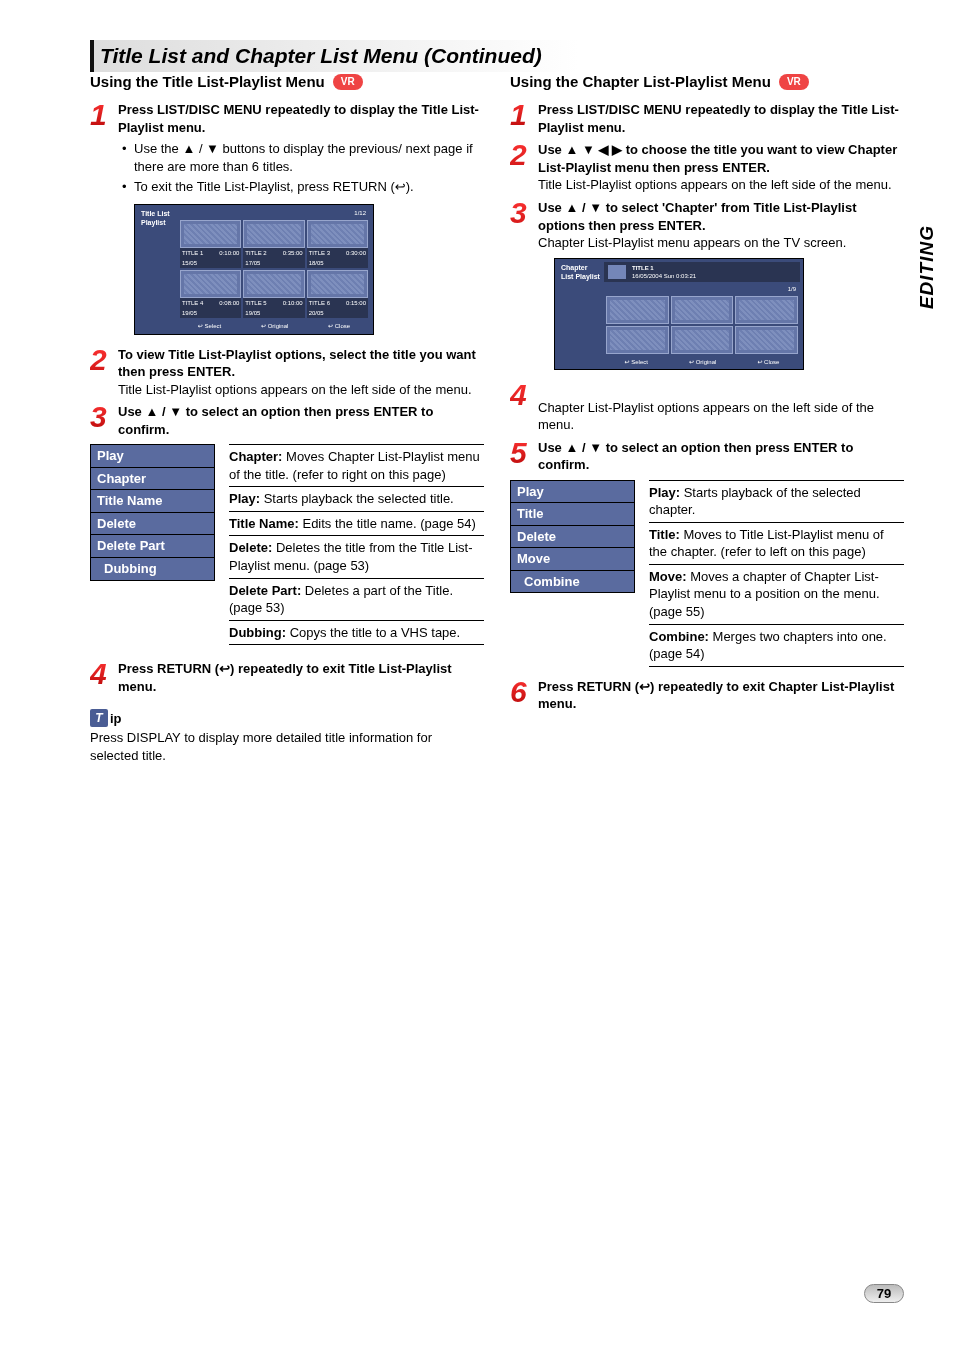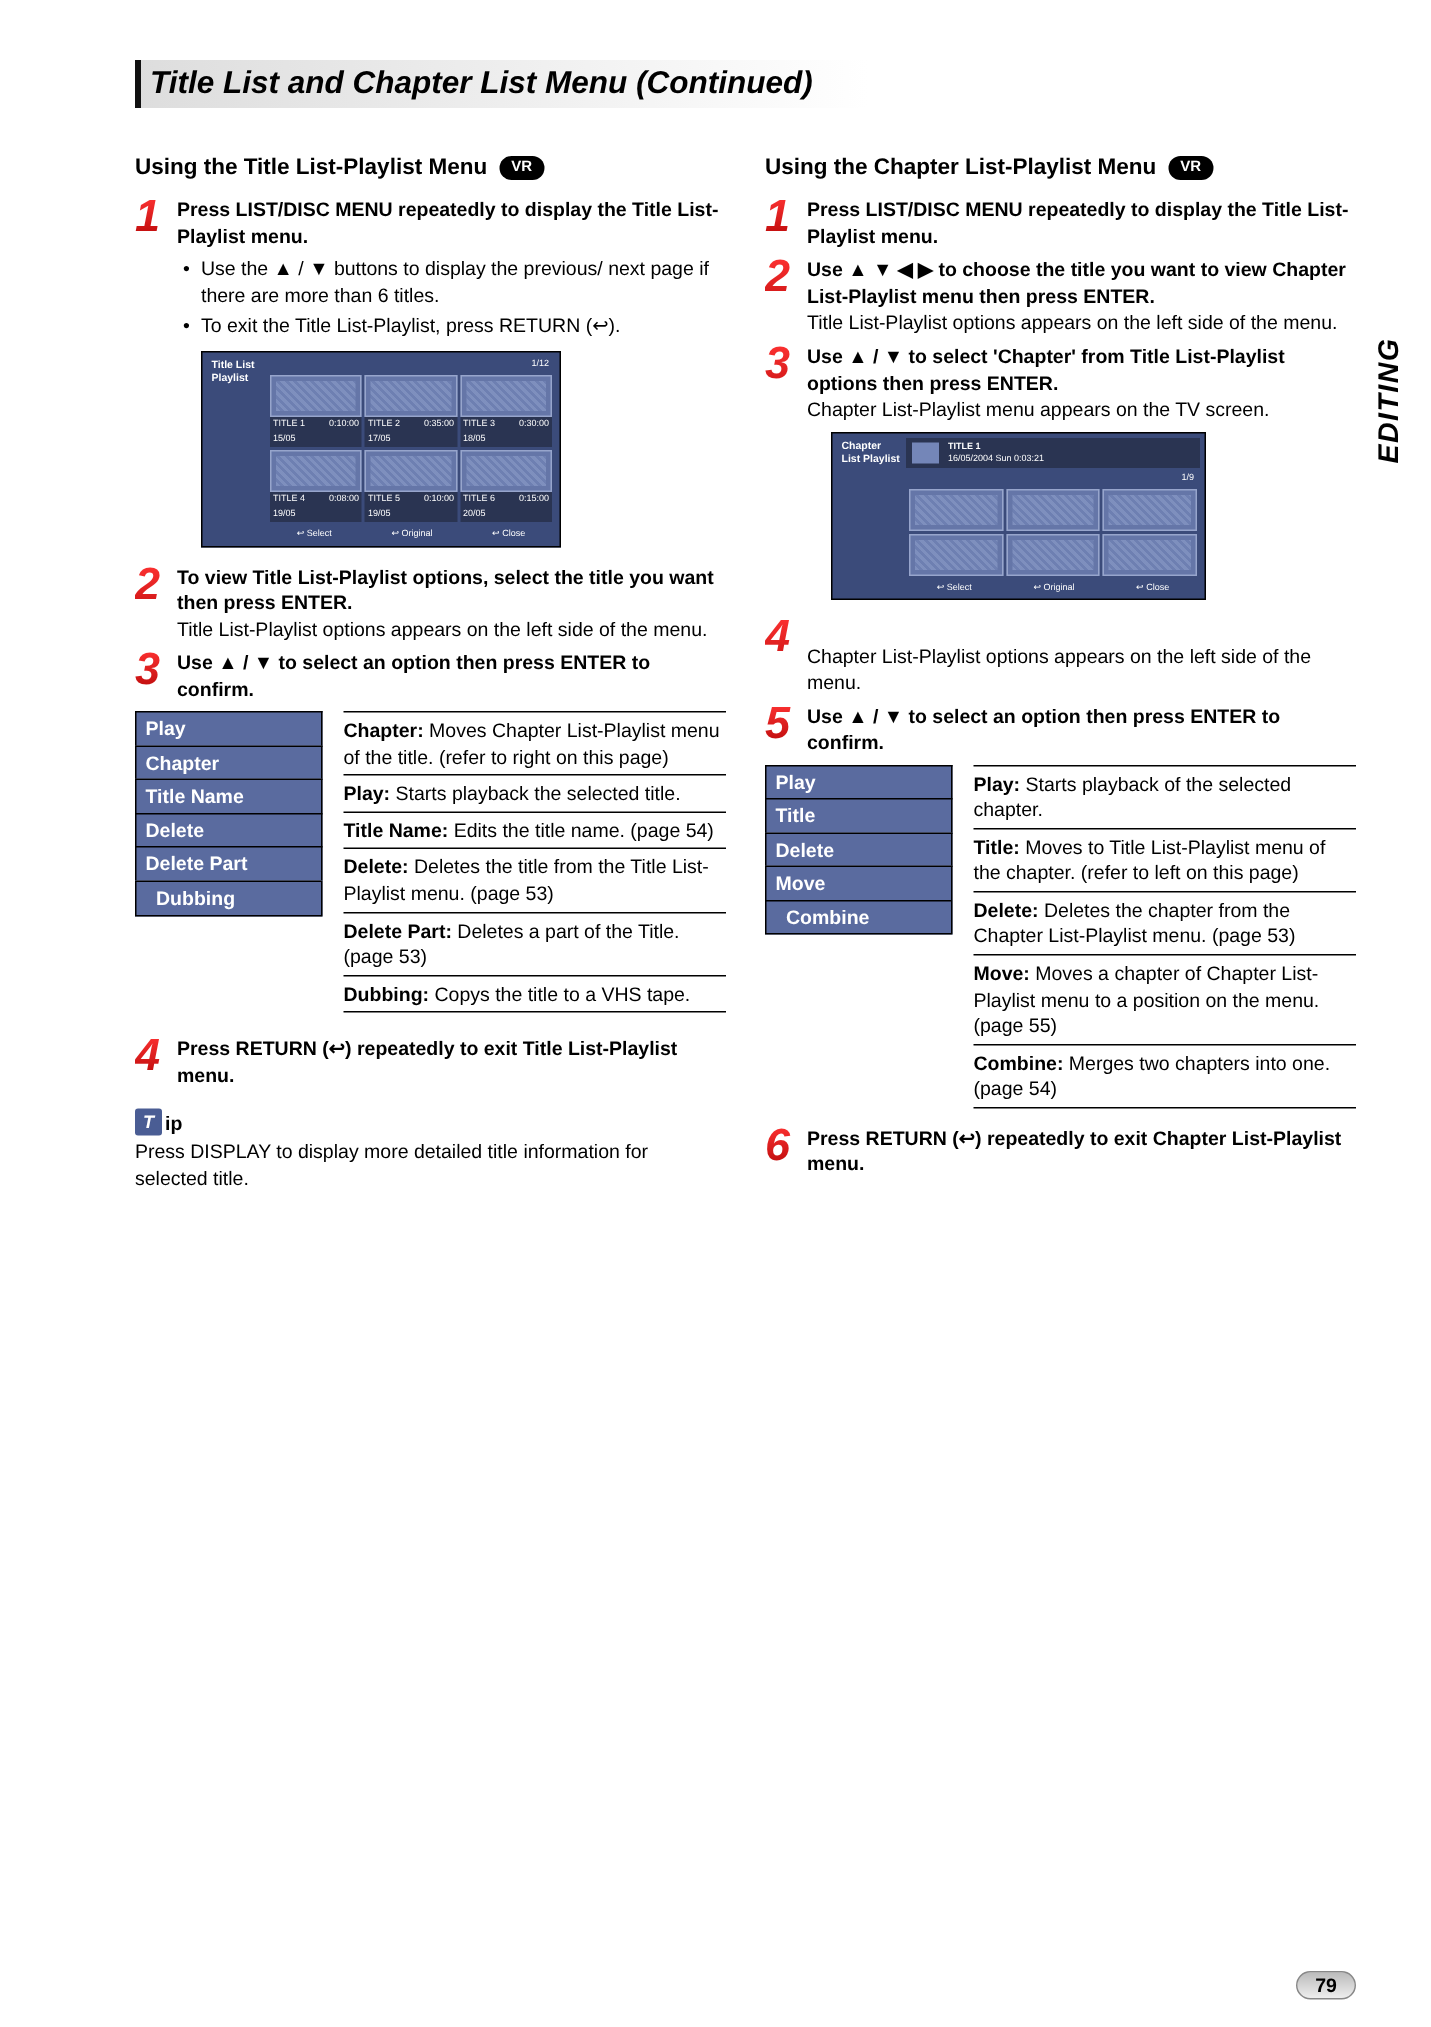--- a/index.html
+++ b/index.html
@@ -13,33 +13,32 @@
     transform: rotate(180deg);
     font-weight: 900;
     font-size: 19px;
     letter-spacing: 1px;
     font-style: italic;
   }
   .main-title-wrap {
     background: linear-gradient(to right, #ddd 0%, #fff 60%);
     border-radius: 4px;
     padding: 4px 10px;
-    margin-bottom: 30px;
     position: relative;
   }
   .main-title-wrap::before {
     content:"";
     position:absolute; left:0; top:0; bottom:0; width:4px;
     background:#111;
   }
   .main-title { font-size: 21px; font-weight: 900; font-style: italic; }
   .columns { display: flex; gap: 26px; }
   .col { flex: 1 1 0; font-size: 13px; line-height: 1.35; }
   .sec-title { font-size: 15px; font-weight: 900; margin-bottom: 8px; display:flex; align-items:center; gap:8px; }
-  .vr-badge { background:#000000; color:#fff; border-radius:10px; font-size:10px; font-weight:700; padding:1px 8px; font-style:normal; }
+  .vr-badge { background:#ef4444; color:#fff; border-radius:10px; font-size:10px; font-weight:700; padding:1px 8px; font-style:normal; }
   .step { display:flex; gap:6px; margin: 4px 0 2px 0; }
   .step-num { font-size: 30px; font-weight: 900; line-height: 0.7; min-width: 22px;
     background: linear-gradient(#f33,#a00); -webkit-background-clip:text; background-clip:text; color:transparent;
     font-style: italic; letter-spacing:-2px; padding-top:4px;
   }
   .step-body { flex:1; padding-top:1px; }
   .step-body b { font-weight: 700; }
   .bullets { margin: 4px 0 8px 34px; }
   .bullets li { font-size: 13px; margin-bottom: 3px; list-style: none; position:relative; padding-left:10px; }
   .bullets li::before { content:"•"; position:absolute; left:-2px; }
@@ -277,21 +276,20 @@
         <div class="opt-col">
           <div class="opt-row">Play</div>
           <div class="opt-row">Title</div>
           <div class="opt-row">Delete</div>
           <div class="opt-row">Move</div>
           <div class="opt-row">Combine</div>
         </div>
         <div class="opt-col wide">
           <div class="desc"><b>Play:</b><span> Starts playback of the selected chapter.</span></div>
           <div class="desc"><b>Title:</b><span> Moves to Title List-Playlist menu of the chapter. (refer to left on this page)</span></div>
-          <div class="desc"><b>Delete:</b><span> Deletes the chapter from the Chapter List-Playlist menu. (page 53)</span></div>
           <div class="desc"><b>Move:</b><span> Moves a chapter of Chapter List-Playlist menu to a position on the menu. (page 55)</span></div>
           <div class="desc"><b>Combine:</b><span> Merges two chapters into one. (page 54)</span></div>
         </div>
       </div>
 
       <div class="step" style="margin-top:10px;">
         <div class="step-num">6</div>
         <div class="step-body"><b>Press RETURN (↩) repeatedly to exit Chapter List-Playlist menu.</b></div>
       </div>
     </div>

